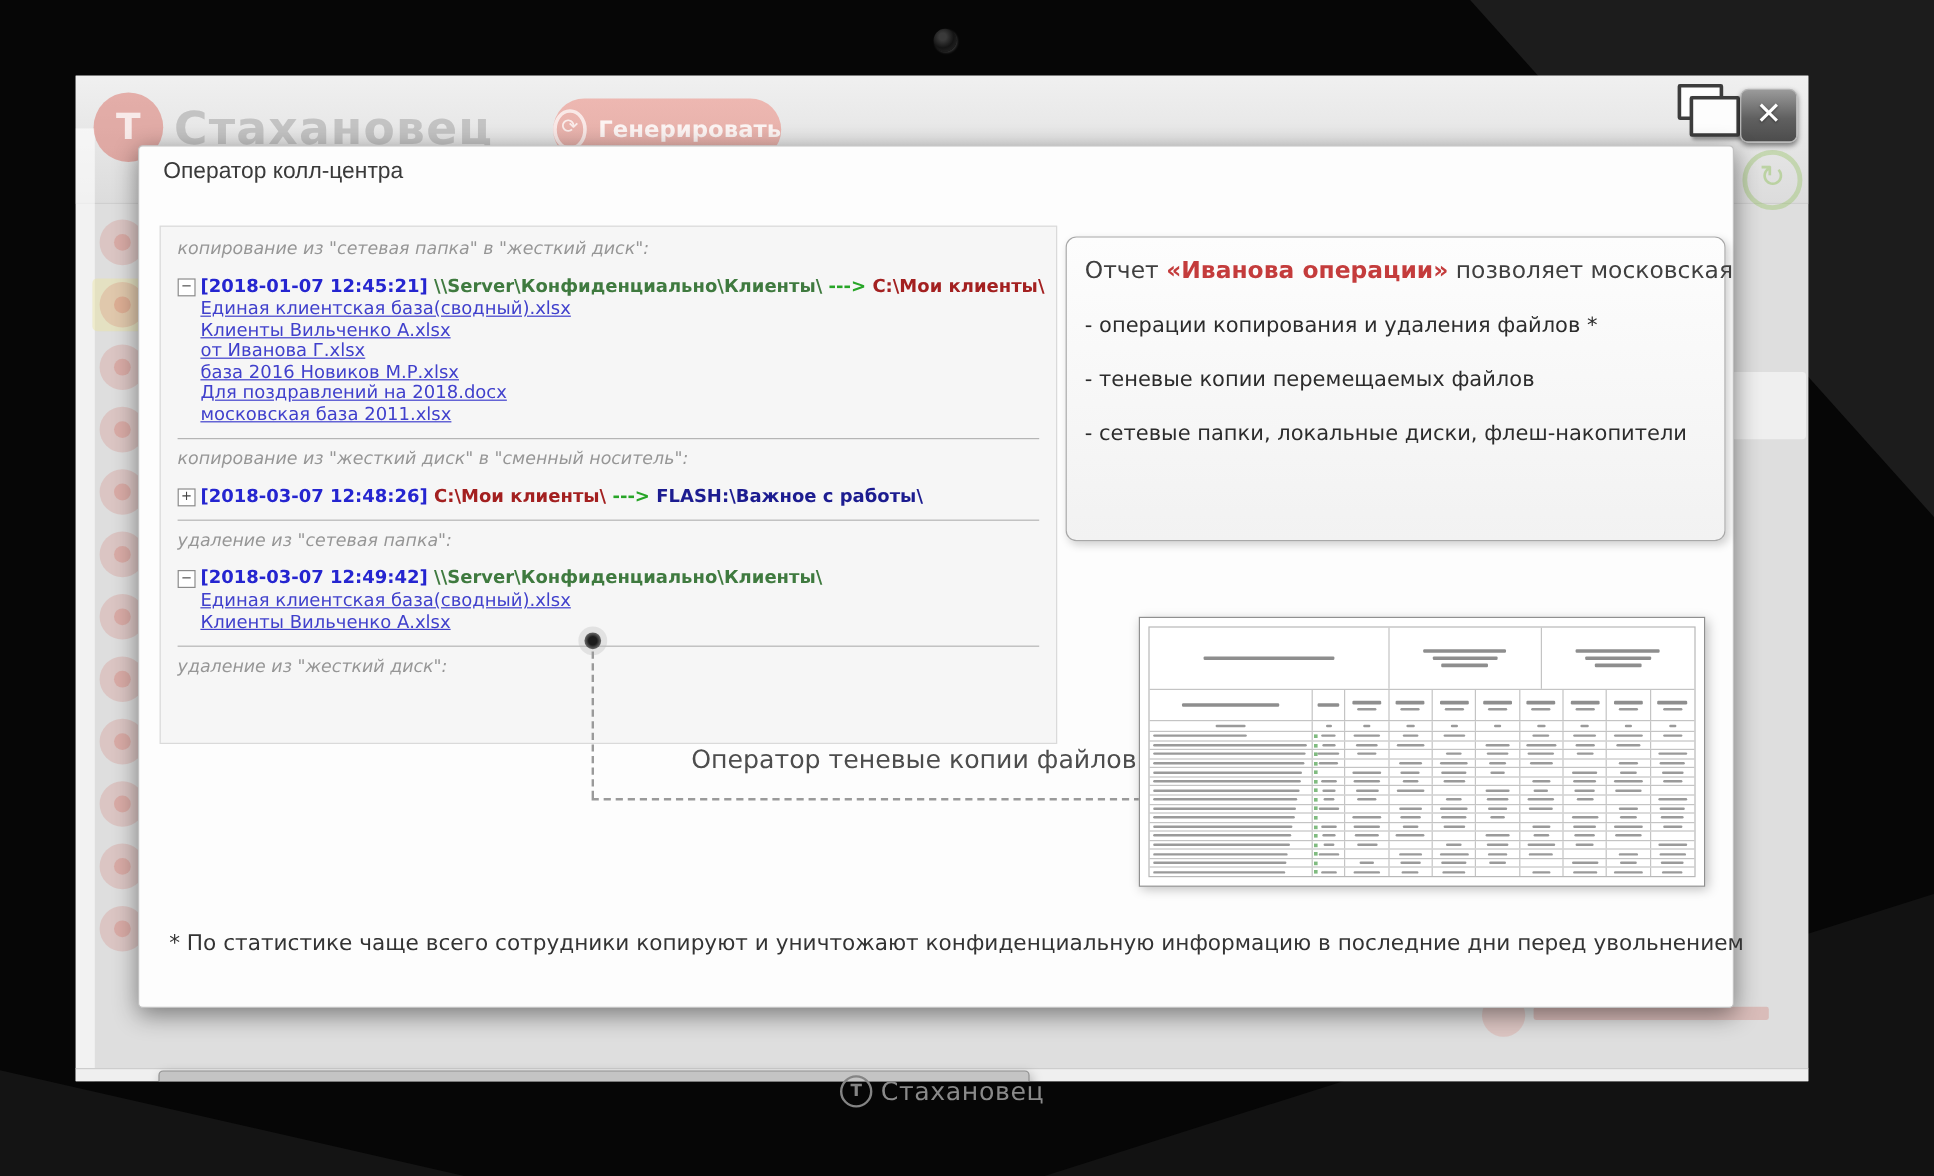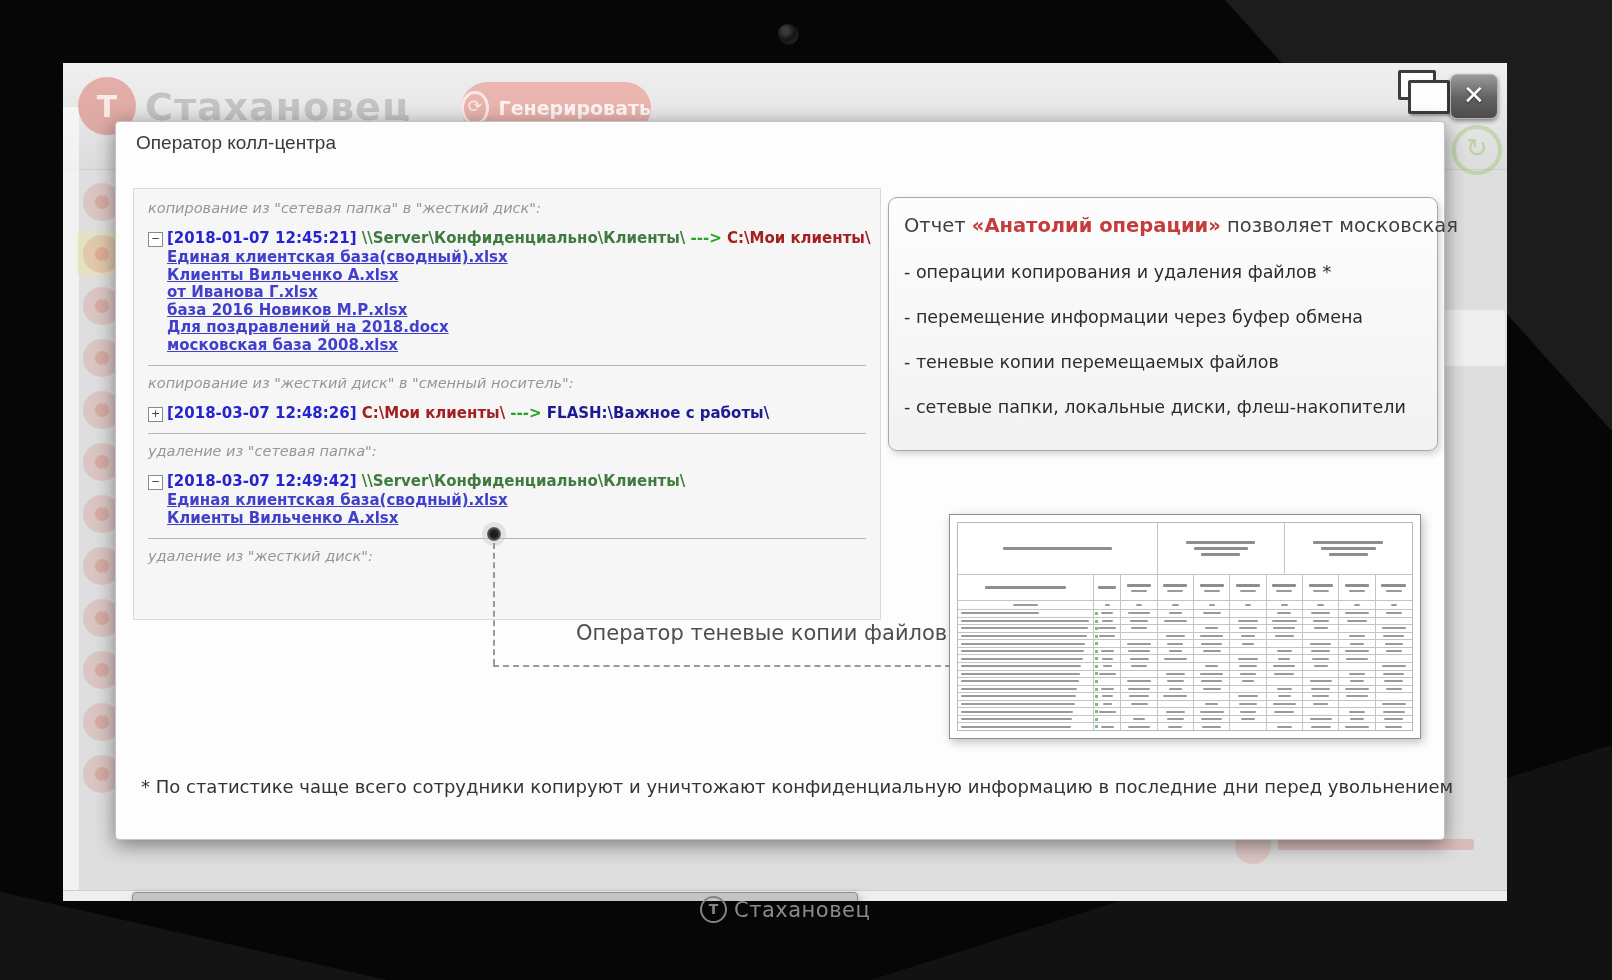--- a/index.html
+++ b/index.html
@@ -65,21 +65,21 @@
   .entry{margin-top:13px;white-space:nowrap;}
   .expander{display:inline-block;width:13px;height:13px;border:1px solid #8a8a8a;background:#fff;
             color:#444;font-size:11px;line-height:11px;text-align:center;vertical-align:1px;
             margin-right:4px;cursor:pointer;}
   .ts{color:var(--timestamp_blue);font-weight:bold;}
   .path{font-weight:bold;}
   .p-network{color:var(--path_green);}
   .p-local{color:var(--path_maroon);}
   .p-flash{color:var(--path_navy);}
   .arrow{color:var(--arrow_green);font-weight:bold;}
-  .files{margin:2px 0 0 19px;font-weight:bold;}
+  .files{margin:2px 0 0 19px;}
   .file-link{display:block;color:var(--link_blue);text-decoration:underline;line-height:17.5px;cursor:pointer;}
   
   .desc-box{position:absolute;left:772px;top:75px;width:550px;height:254px;box-sizing:border-box;
             border:1px solid #a8a8a8;border-radius:9px;background:linear-gradient(#fdfdfd,#f2f2f2);
             box-shadow:2px 3px 7px rgba(0,0,0,.18);padding:16px 15px;}
   .desc-title{font-size:19.5px;color:#3f3f3f;white-space:nowrap;}
   .desc-title b{color:var(--accent_red);}
   .bullet{margin-top:25px;font-size:17.5px;color:#2c2c2c;white-space:nowrap;}
   
   .callout-dot{position:absolute;left:371px;top:405px;width:14px;height:14px;border-radius:50%;
@@ -191,21 +191,21 @@
     <div class="log-panel">
         <div class="log-section">
           <div class="sec-header">копирование из "сетевая папка" в "жесткий диск":</div>
           <div class="entry"><span class="expander">−</span><span class="ts">[2018-01-07 12:45:21] </span><span class="path p-network">\\Server\Конфиденциально\Клиенты\</span><span class="arrow">  ---&gt;  </span><span class="path p-local">C:\Мои клиенты\</span></div>
           <div class="files">
             <a class="file-link">Единая клиентская база(сводный).xlsx</a>
             <a class="file-link">Клиенты Вильченко А.xlsx</a>
             <a class="file-link">от Иванова Г.xlsx</a>
             <a class="file-link">база 2016 Новиков М.Р.xlsx</a>
             <a class="file-link">Для поздравлений на 2018.docx</a>
-            <a class="file-link">московская база 2008.xlsx</a>
+            <a class="file-link">московская база 2011.xlsx</a>
           </div>
         </div>
         <div class="log-section">
           <div class="sec-header">копирование из "жесткий диск" в "сменный носитель":</div>
           <div class="entry"><span class="expander">+</span><span class="ts">[2018-03-07 12:48:26] </span><span class="path p-local">C:\Мои клиенты\</span><span class="arrow">  ---&gt;  </span><span class="path p-flash">FLASH:\Важное с работы\</span></div>
         </div>
         <div class="log-section">
           <div class="sec-header">удаление из "сетевая папка":</div>
           <div class="entry"><span class="expander">−</span><span class="ts">[2018-03-07 12:49:42] </span><span class="path p-network">\\Server\Конфиденциально\Клиенты\</span></div>
           <div class="files">
@@ -213,25 +213,24 @@
             <a class="file-link">Клиенты Вильченко А.xlsx</a>
           </div>
         </div>
         <div class="log-section">
           <div class="sec-header">удаление из "жесткий диск":</div>
         </div>
       </div>
 
     <div class="desc-box">
       <div class="desc-title">
-        <span>Отчет </span><b>«Анатолий операции»</b><span> позволяет московская</span>
+        <span>Отчет </span><b>«Иванова операции»</b><span> позволяет московская</span>
       </div>
       <div>
           <div class="bullet">- операции копирования и удаления файлов *</div>
-          <div class="bullet">- перемещение информации через буфер обмена</div>
           <div class="bullet">- теневые копии перемещаемых файлов</div>
           <div class="bullet">- сетевые папки, локальные диски, флеш-накопители</div>
         </div>
     </div>
 
     <div class="callout-dot"></div>
     <div class="callout-vline"></div>
     <div class="callout-hline"></div>
     <div class="callout-text">Оператор теневые копии файлов</div>
 

